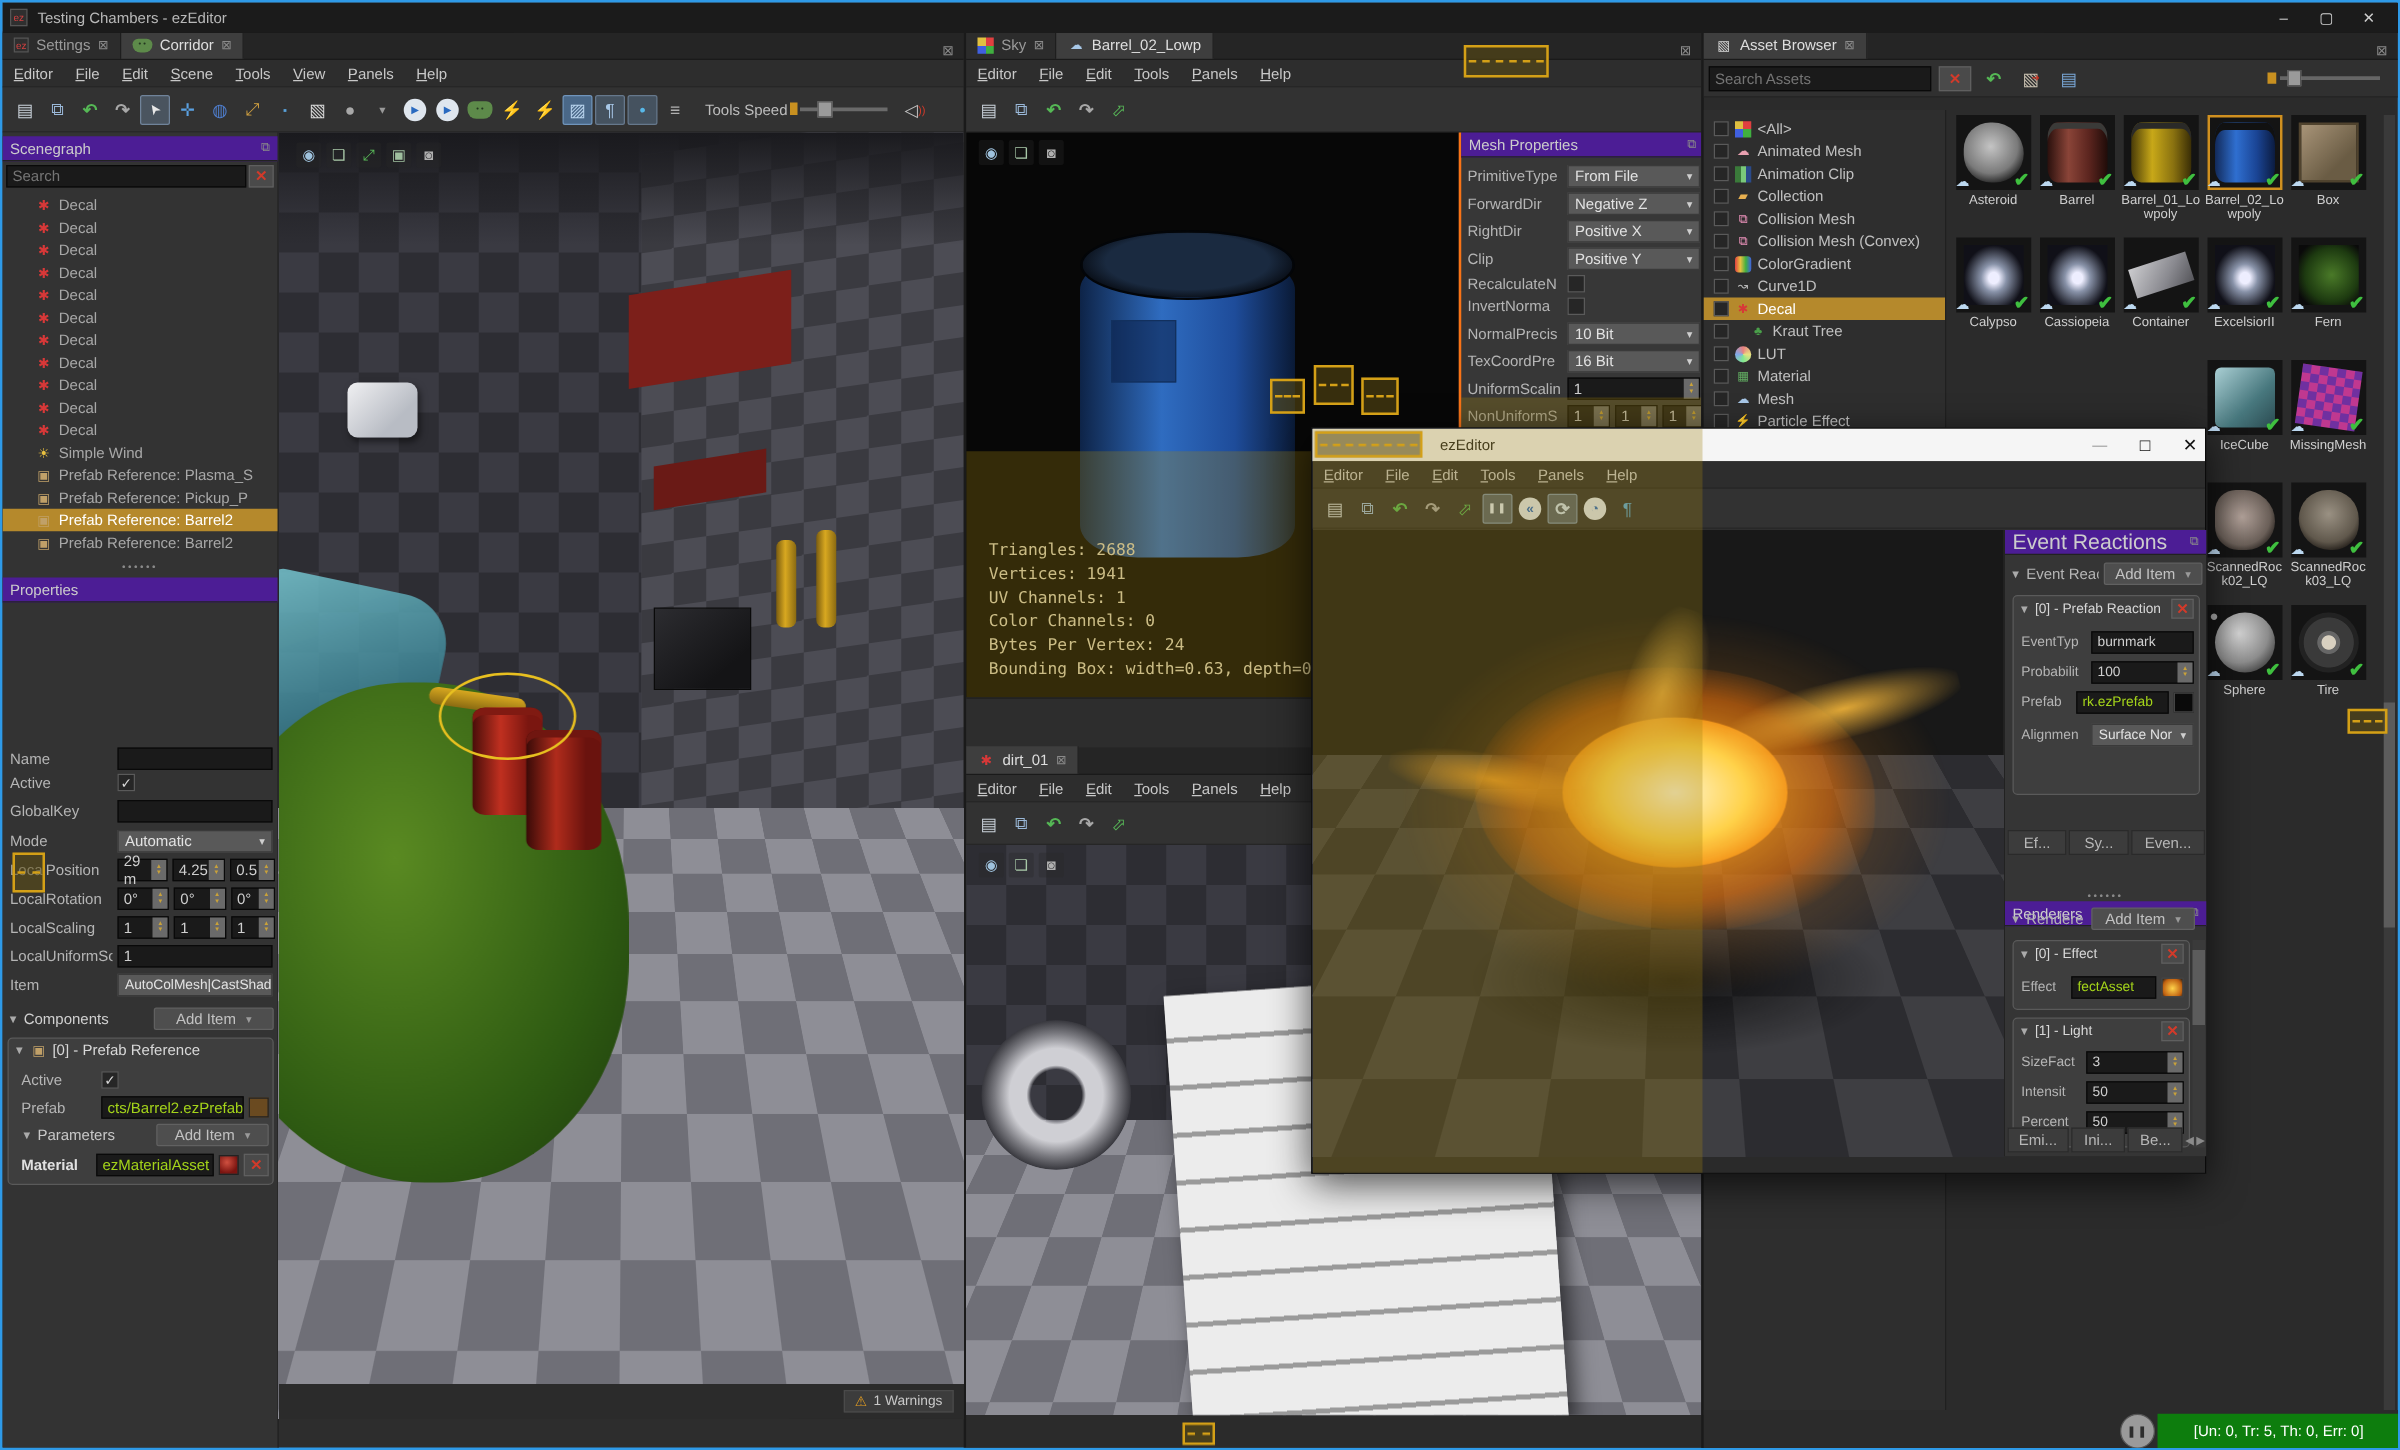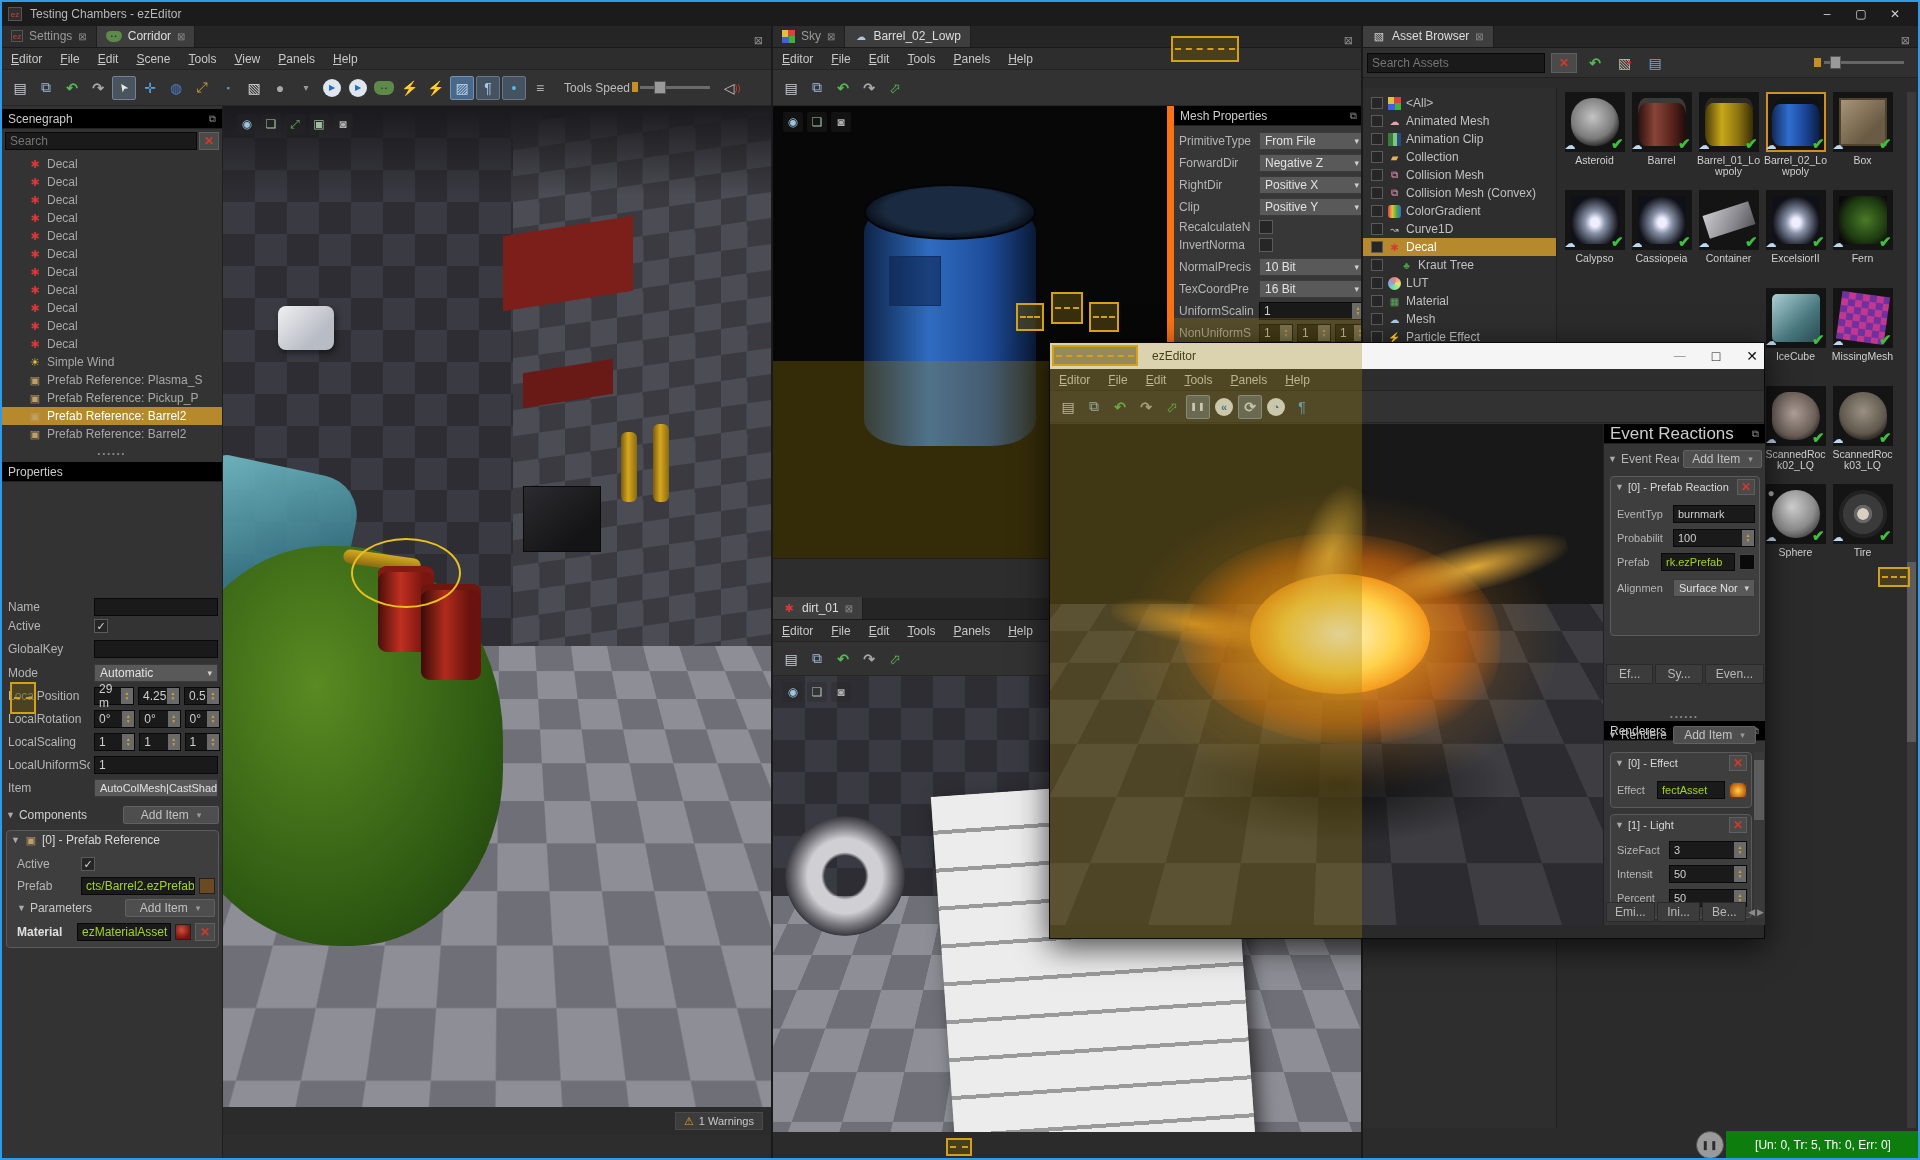--- a/index.html
+++ b/index.html
@@ -60,21 +60,21 @@
   .i-clock::before{content:"◔";color:#2a6ac0;font-size:11px;}
   .i-pilcrow::before{content:"¶";color:#58a8d8;}
   .i-eye::before{content:"◉";color:#9fc2dd;}
   .i-layers::before{content:"❏";color:#a8c8a8;}
   .i-expand::before{content:"⤢";color:#58b858;}
   .i-screenshot::before{content:"▣";color:#9fbf9f;}
   .i-camera::before{content:"◙";color:#b0b0b0;}
   .vpicons{display:flex;gap:4px;}
   .vpicons .ti{width:20px;height:20px;font-size:12px;background:rgba(40,40,40,.35);}
   
-  .phead{height:20px;background:#000000;border-bottom:1px solid #222;display:flex;align-items:center;padding:0 6px;color:#cccccc;}
+  .phead{height:20px;background:#4c1d95;border-bottom:1px solid #222;display:flex;align-items:center;padding:0 6px;color:#cccccc;}
   .phead .float{margin-left:auto;color:#8a8a8a;font-size:10px;}
   .inp{background:#1a1a1a;border:1px solid #090909;color:#cfcfcf;display:flex;align-items:center;padding:0 4px;height:18px;overflow:hidden;white-space:nowrap;}
   .inp.green{color:#a4d41a;}
   .dd{background:#595959;border:1px solid #3a3a3a;color:#e2e2e2;display:flex;align-items:center;padding:0 5px;height:18px;overflow:hidden;white-space:nowrap;}
   .dd::after{content:"▾";margin-left:auto;color:#cfcfcf;font-size:9px;padding-left:4px;}
   .spin{background:#1a1a1a;border:1px solid #090909;color:#cfcfcf;display:flex;align-items:center;height:18px;}
   .spin span{padding:0 4px;flex:1;overflow:hidden;}
   .spin .ar{width:12px;align-self:stretch;background:#6a6a6a;color:#c9a23a;font-size:5px;display:flex;flex-direction:column;align-items:center;justify-content:center;line-height:5px;flex:none;}
   .chk{width:14px;height:14px;background:#262626;border:1px solid #5a5a5a;color:#d8d8d8;font-size:11px;display:flex;align-items:center;justify-content:center;}
   .xbtn{width:20px;height:18px;background:#4a4a4a;border:1px solid #5f5f5f;color:#d23a2a;font-weight:bold;display:flex;align-items:center;justify-content:center;font-size:12px;}
@@ -504,24 +504,27 @@
 
       <span class="ti i-eye"></span>
           <span class="ti i-layers"></span>
           <span class="ti i-camera"></span>
         </div>
 
       <div class="abs" style="left:91px;top:100px;width:172px;height:240px;background:linear-gradient(90deg,#0e2448,#2f6cc0 38%,#1e4c9a 72%,#0a1a36);border-radius:46px/26px;"></div>
       <div class="abs" style="left:91px;top:78px;width:172px;height:56px;background:radial-gradient(ellipse at 50% 45%,#1a2a40 55%,#05080e 78%);border-radius:50%;border:2px solid #030508;"></div>
       <div class="abs" style="left:116px;top:150px;width:52px;height:50px;background:rgba(10,30,70,.55);border:1px solid #12305e;"></div>
 
+      <div class="abs stats" style="left:18px;top:268px;">
+        
+      <div>Triangles: 2688</div><div>Vertices: 1941</div><div>UV Channels: 1</div><div>Color Channels: 0</div><div>Bytes Per Vertex: 24</div><div>Bounding Box: width=0.63, depth=0</div></div>
       <div class="oliveovl" style="left:0;top:255px;width:590px;height:200px;"></div>
     </div>
 
-    <div class="abs" style="left:394px;top:80px;width:196px;height:290px;background:#373737;border-left:7px solid #f97316;">
+    <div class="abs" style="left:394px;top:80px;width:196px;height:290px;background:#373737;border-left:2px solid #f97316;">
       <div class="phead">
         <span>Mesh Properties</span>
           <span class="float">⧉</span>
       </div>
       <div class="prow" style="left:5px;top:26px;width:186px;">
           <span class="plabel" style="width:76px;">PrimitiveType</span>
           <span class="dd" style="flex:1;justify-content:flex-end;">
             <span>From File</span>
           </span>
         </div>

